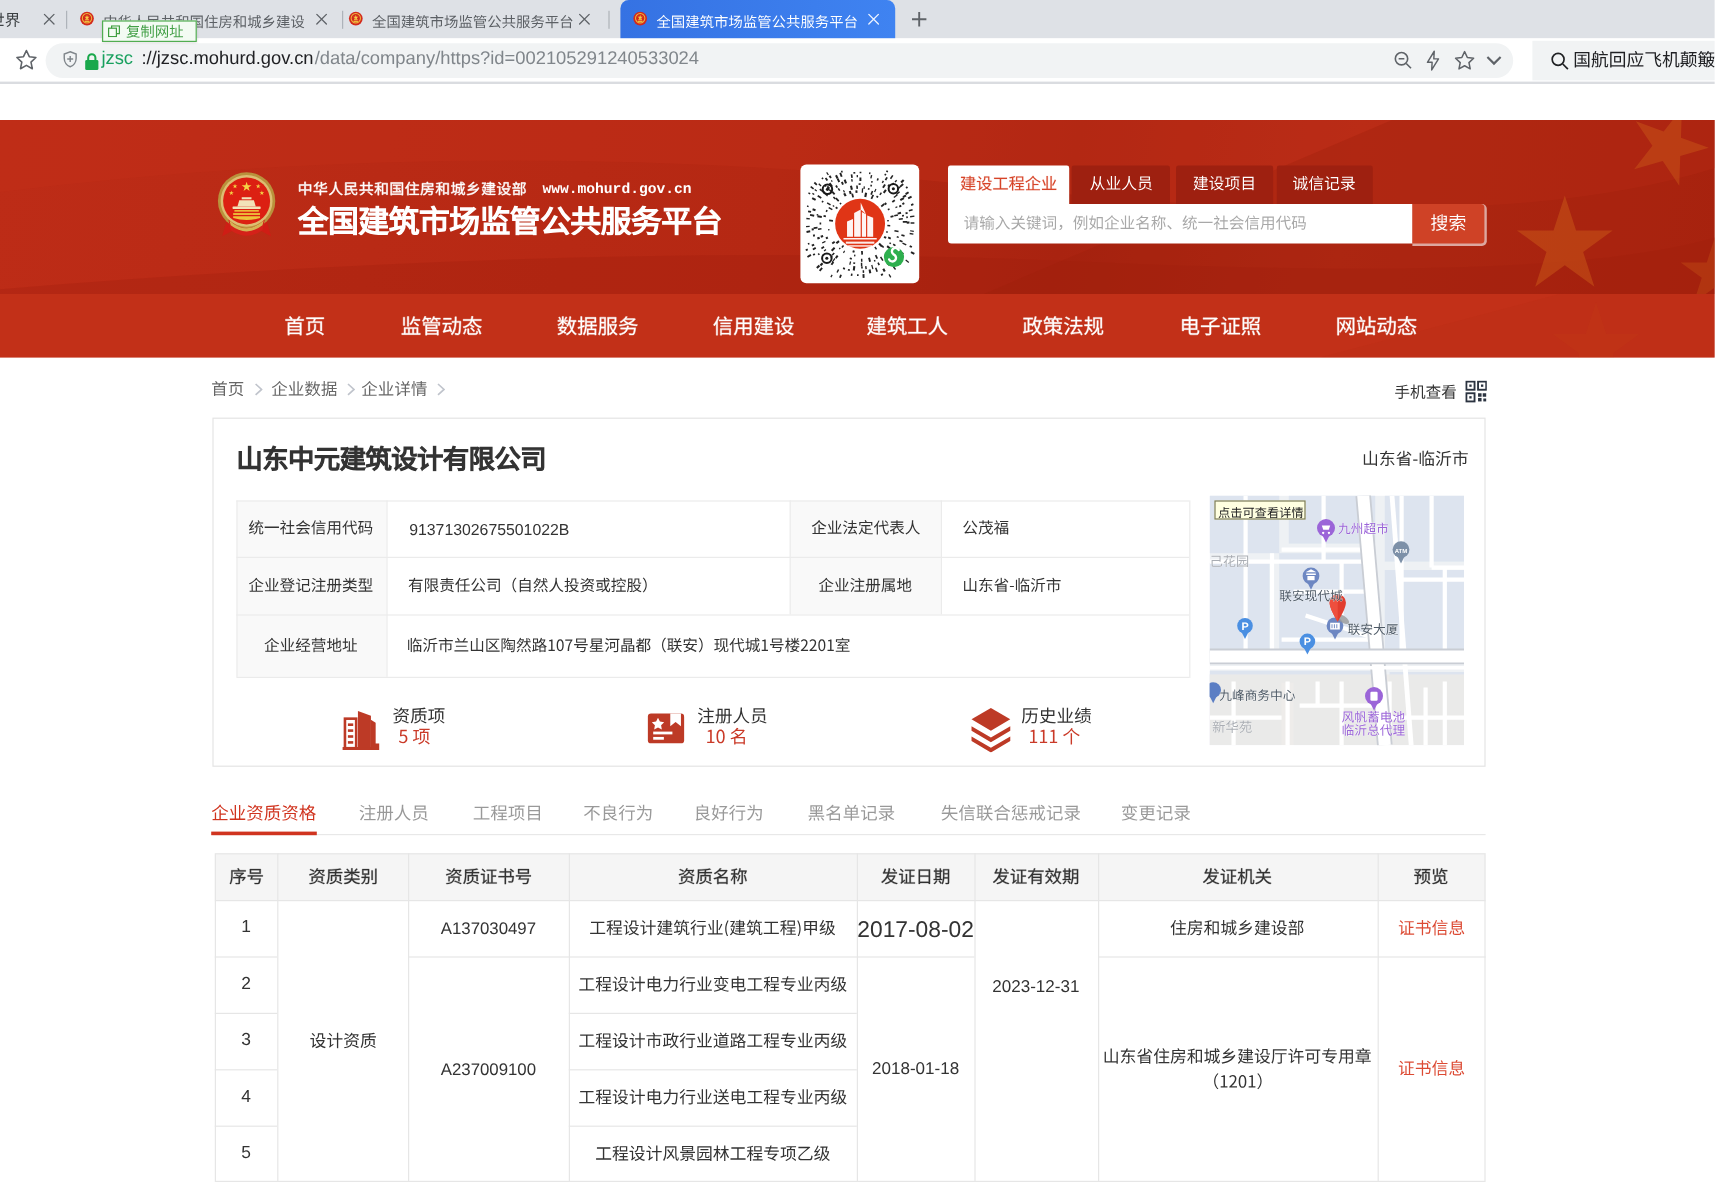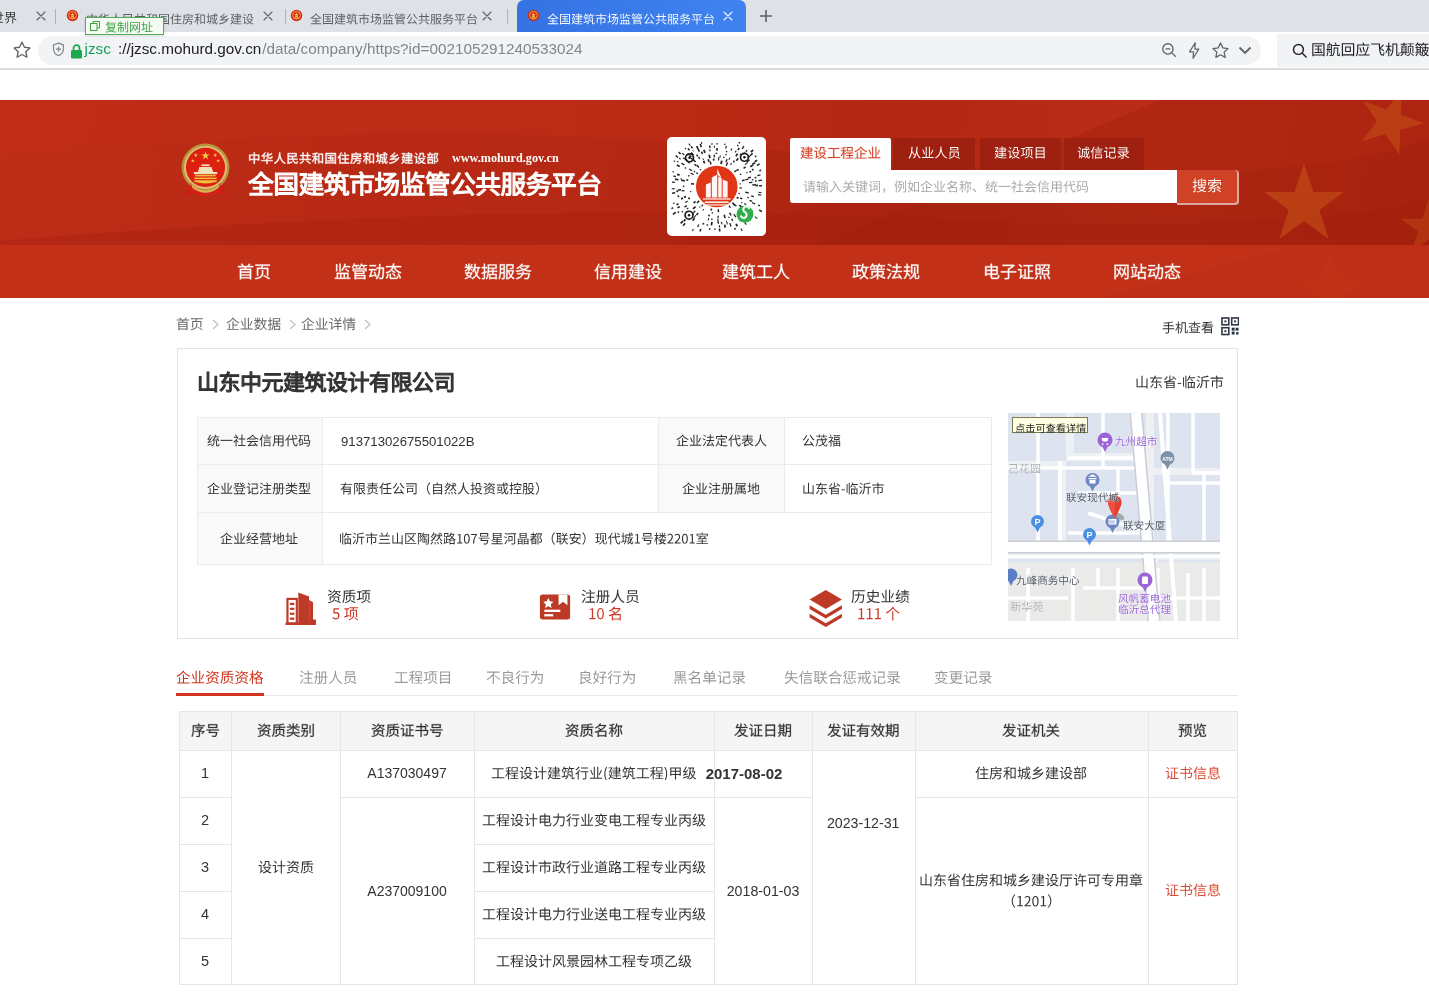--- a/index.html
+++ b/index.html
@@ -426,21 +426,21 @@
           <use href="#u4F4F" x="7198"></use>
           <use href="#u623F" x="8226"></use>
           <use href="#u548C" x="9254"></use>
           <use href="#u57CE" x="10282"></use>
           <use href="#u4E61" x="11310"></use>
           <use href="#u5EFA" x="12339"></use>
           <use href="#u8BBE" x="13367"></use>
           <use href="#u90E8" x="14395"></use>
         </g>
       </svg></div>
-    <div style="position:absolute;left:452.0px;top:151.5px;font-family:Liberation Serif, serif;font-size:12.2px;font-weight:bold;color:#ffffff;white-space:nowrap;line-height:1;">www.mohurd.gov.cn</div>
+    <div style="position:absolute;left:452.0px;top:151.5px;font-family:Liberation Mono, monospace;font-size:12.2px;font-weight:bold;color:#ffffff;white-space:nowrap;line-height:1;">www.mohurd.gov.cn</div>
     <div style="position:absolute;left:248.0px;top:170.5px;width:354.1px;height:25.8px;"><svg width="354.1" height="25.8" viewBox="0 -880 13723 1000">
         <g fill="#ffffff" stroke="#ffffff" stroke-width="48">
           <use href="#u5168"></use>
           <use href="#u56FD" x="979"></use>
           <use href="#u5EFA" x="1957"></use>
           <use href="#u7B51" x="2936"></use>
           <use href="#u5E02" x="3915"></use>
           <use href="#u573A" x="4893"></use>
           <use href="#u76D1" x="5872"></use>
           <use href="#u7BA1" x="6851"></use>
@@ -1519,22 +1519,22 @@
           <use href="#u56ED" x="6000"></use>
           <use href="#u6797" x="7000"></use>
           <use href="#u5DE5" x="8000"></use>
           <use href="#u7A0B" x="9000"></use>
           <use href="#u4E13" x="10000"></use>
           <use href="#u9879" x="11000"></use>
           <use href="#u4E59" x="12000"></use>
           <use href="#u7EA7" x="13000"></use>
         </g>
       </svg></div>
-    <div style="position:absolute;left:744px;top:766.0px;font-family:'Liberation Sans',sans-serif;font-size:15px;font-weight:bold;color:#333333;white-space:nowrap;line-height:1;transform:translateX(-50%);">2017-08-02</div>
-    <div style="position:absolute;left:763.0px;top:883.5px;font-family:'Liberation Sans',sans-serif;font-size:14.2px;font-weight:normal;color:#333333;white-space:nowrap;line-height:1;transform:translateX(-50%);">2018-01-03</div>
+    <div style="position:absolute;left:763.0px;top:766.0px;font-family:'Liberation Sans',sans-serif;font-size:19px;font-weight:normal;color:#333333;white-space:nowrap;line-height:1;transform:translateX(-50%);">2017-08-02</div>
+    <div style="position:absolute;left:763.0px;top:883.5px;font-family:'Liberation Sans',sans-serif;font-size:14.2px;font-weight:normal;color:#333333;white-space:nowrap;line-height:1;transform:translateX(-50%);">2018-01-18</div>
     <div style="position:absolute;left:863.2px;top:816px;font-family:'Liberation Sans',sans-serif;font-size:14.2px;font-weight:normal;color:#333333;white-space:nowrap;line-height:1;transform:translateX(-50%);">2023-12-31</div>
     <div style="position:absolute;left:975.0px;top:765.5px;width:112.0px;height:14.0px;"><svg width="112.0" height="14.0" viewBox="0 -880 8000 1000">
         <g fill="#333333">
           <use href="#u4F4F"></use>
           <use href="#u623F" x="1000"></use>
           <use href="#u548C" x="2000"></use>
           <use href="#u57CE" x="3000"></use>
           <use href="#u4E61" x="4000"></use>
           <use href="#u5EFA" x="5000"></use>
           <use href="#u8BBE" x="6000"></use>

